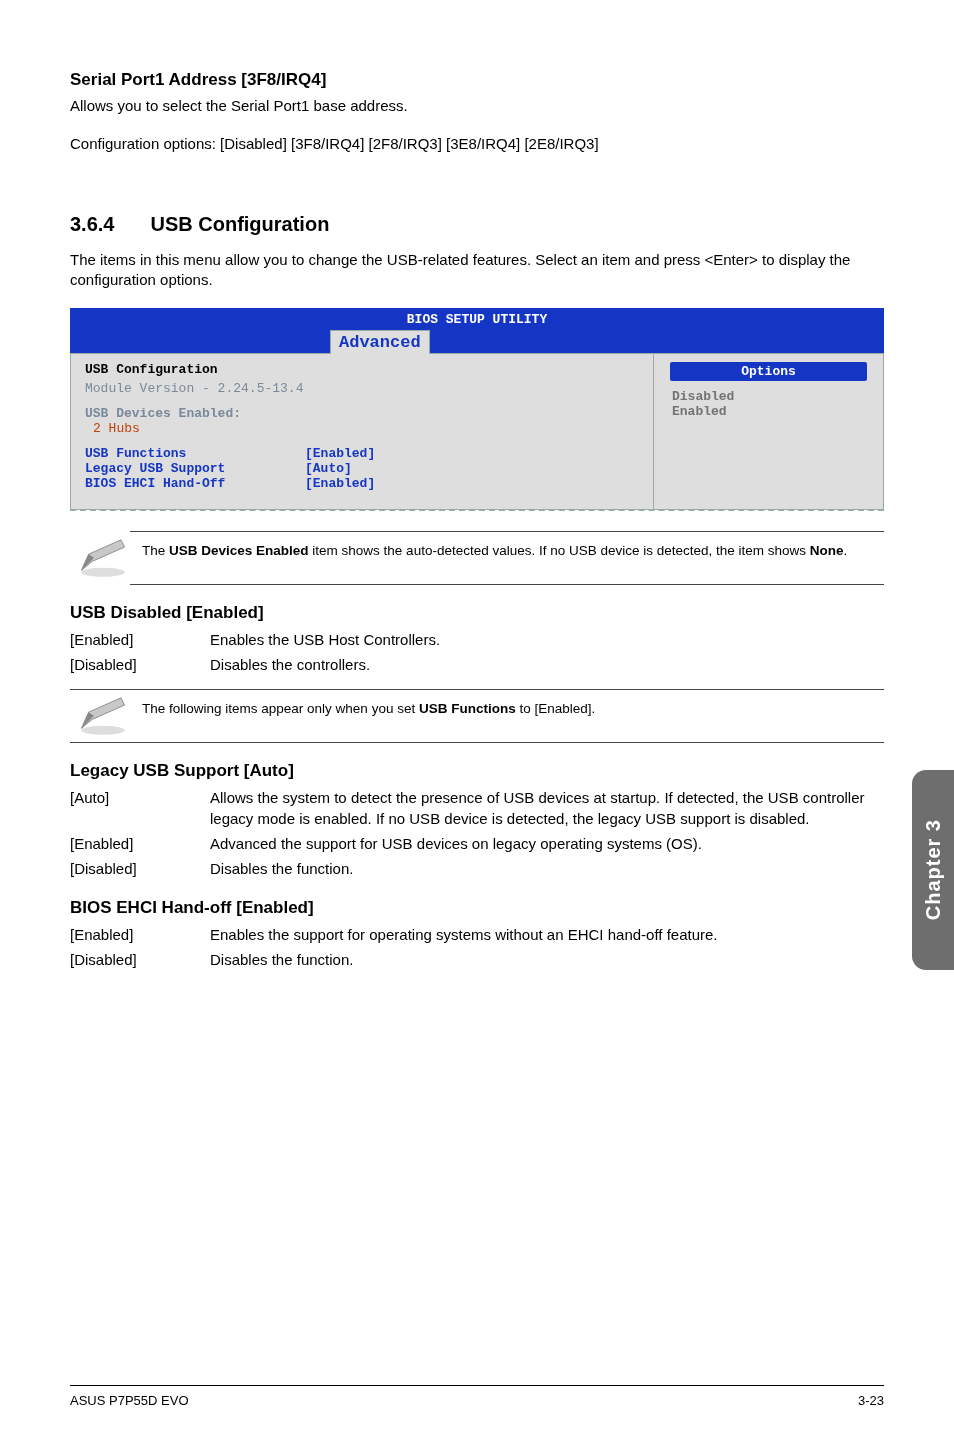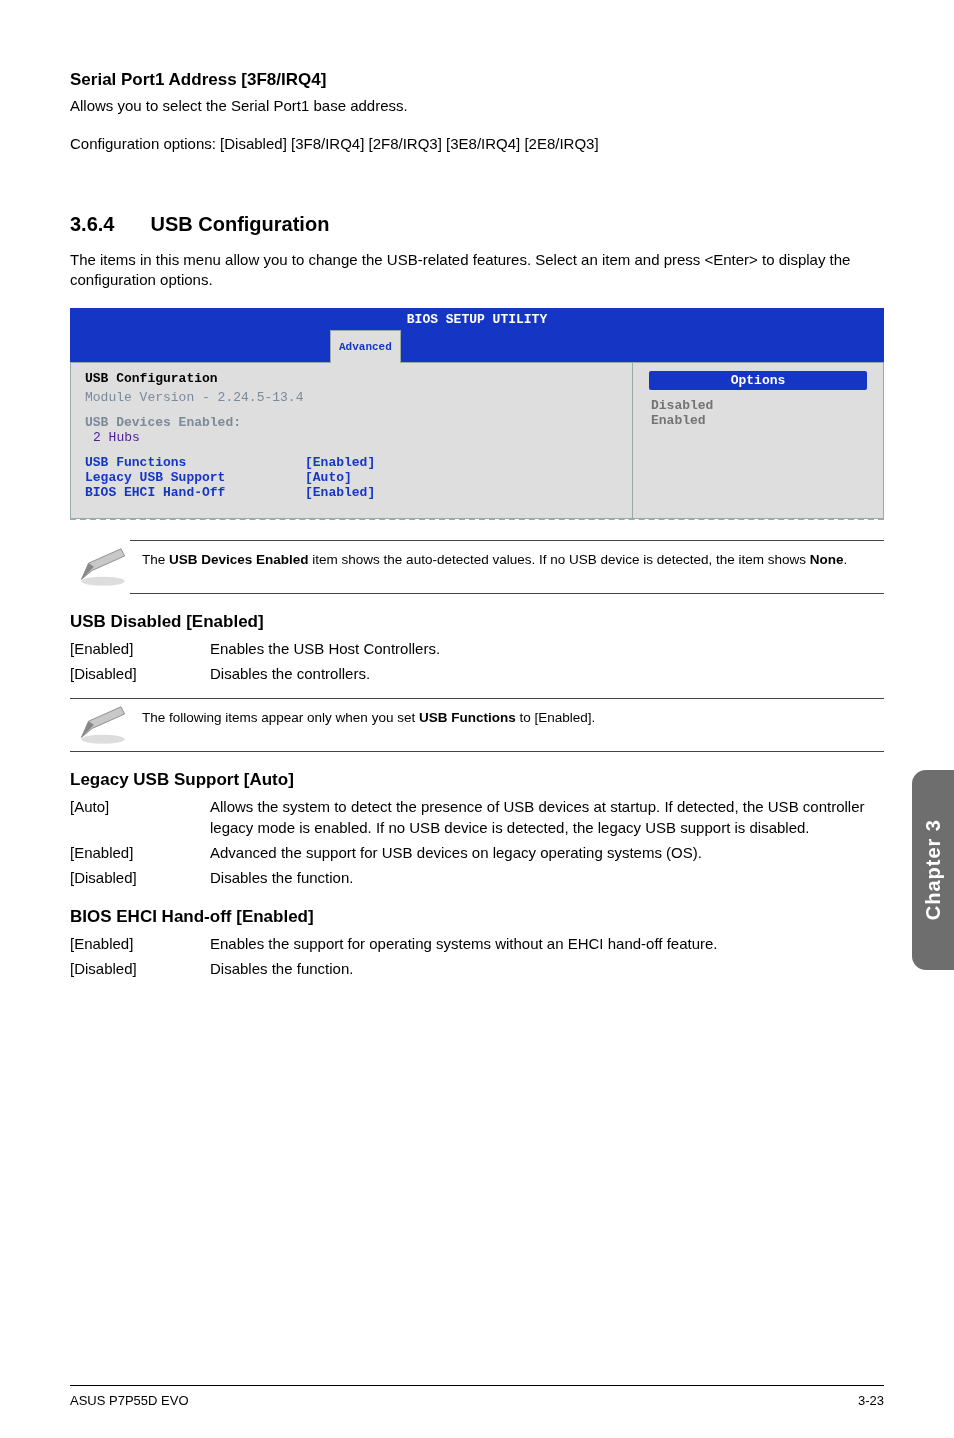--- a/index.html
+++ b/index.html
@@ -46,24 +46,24 @@
     color: #fff;
     font-family: "Courier New", monospace;
     font-size: 13px;
     font-weight: bold;
     padding-bottom: 2px;
   }
   .bios-tab {
     background: #dedede;
     display: inline-block;
     font-family: "Courier New", monospace;
-    font-size: 11px;
+    font-size: 17px;
     font-weight: bold;
     color: #1535c5;
-    padding: 10px 8px;
+    padding: 2px 8px;
     margin-left: 260px;
     border: 1px solid #9aa;
     border-bottom: none;
     position: relative;
     top: 1px;
   }
   .bios-body {
     background: #dedede;
     border: 1px solid #9aa;
     display: flex;
@@ -75,25 +75,25 @@
     font-family: "Courier New", monospace;
     font-size: 13px;
   }
   .bios-left .cfg-title {
     font-weight: bold;
     color: #000;
     margin-bottom: 4px;
   }
   .bios-left .mod { color: #7a8a9a; margin-bottom: 10px; }
   .bios-left .dev { color: #7a8a9a; font-weight: bold; }
-  .bios-left .dev-sub { color: #4c1d95; margin-left: 8px; margin-bottom: 10px; }
+  .bios-left .dev-sub { color: #c2410c; margin-left: 8px; margin-bottom: 10px; }
   .bios-left .opt-line { color: #1535c5; font-weight: bold; display:flex; }
   .bios-left .opt-name { width: 220px; }
   .bios-right {
-    width: 251px;
+    width: 230px;
     border-left: 1px solid #9aa;
     padding: 6px 10px 18px 10px;
     font-family: "Courier New", monospace;
     font-size: 13px;
   }
   .bios-right .opt-hdr {
     background: #1535c5;
     color: #fff;
     text-align:center;
     font-weight: bold;

